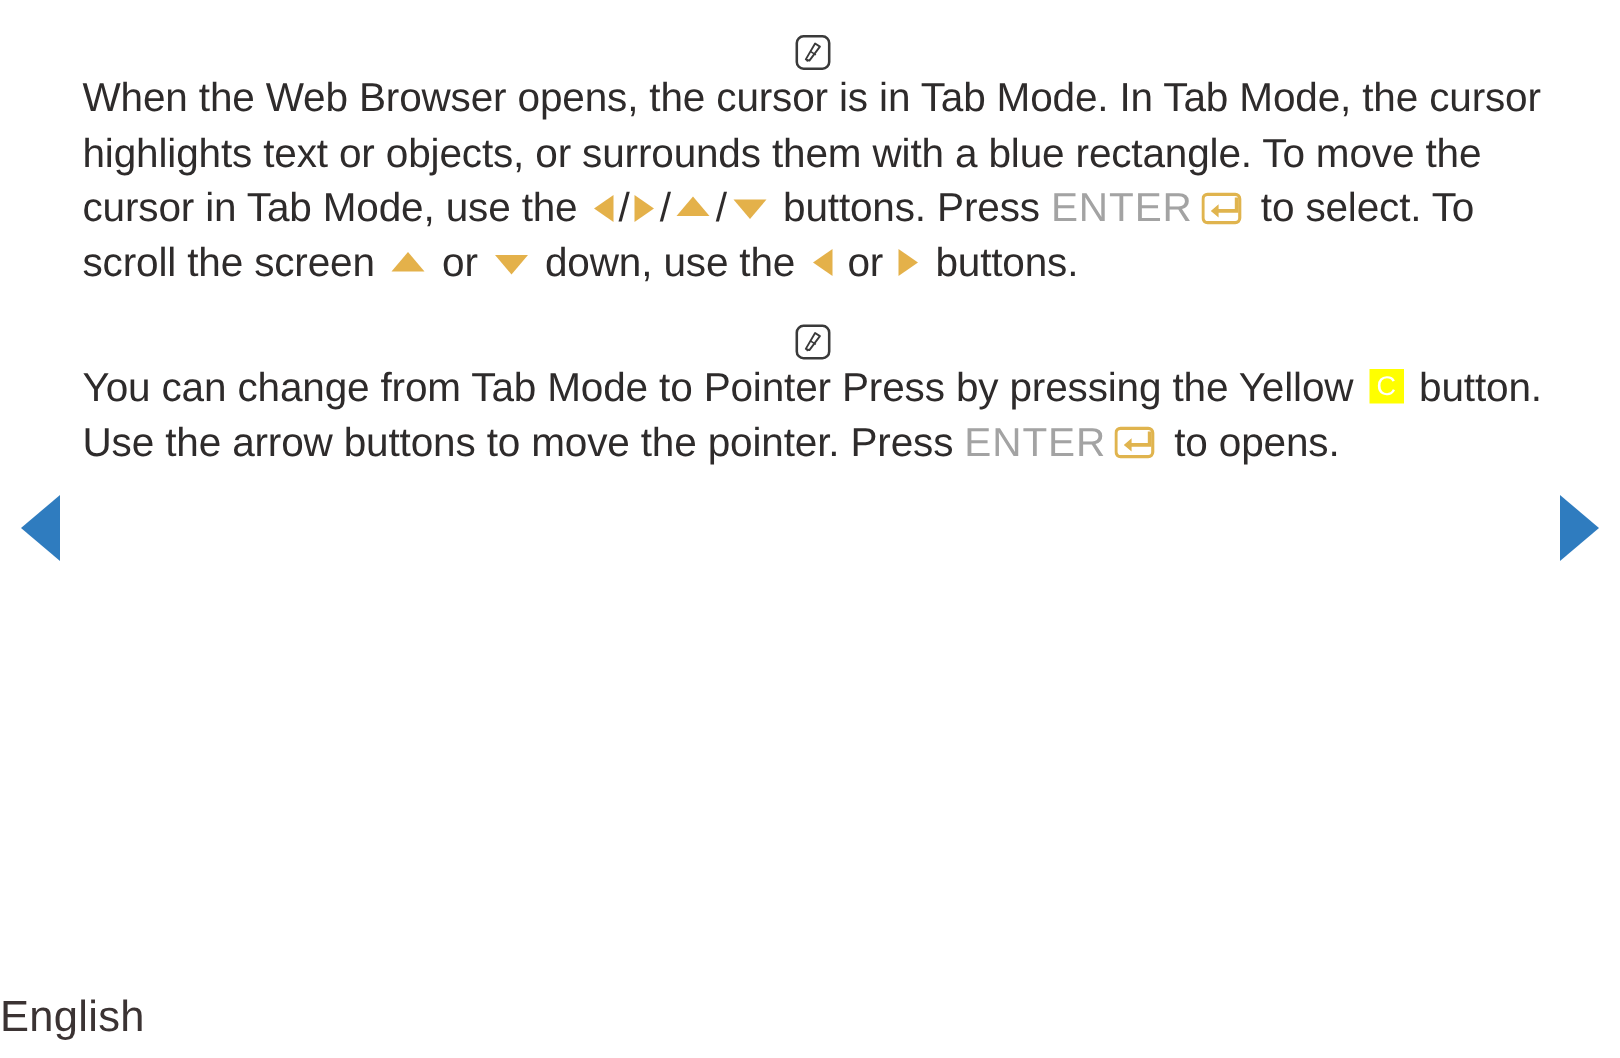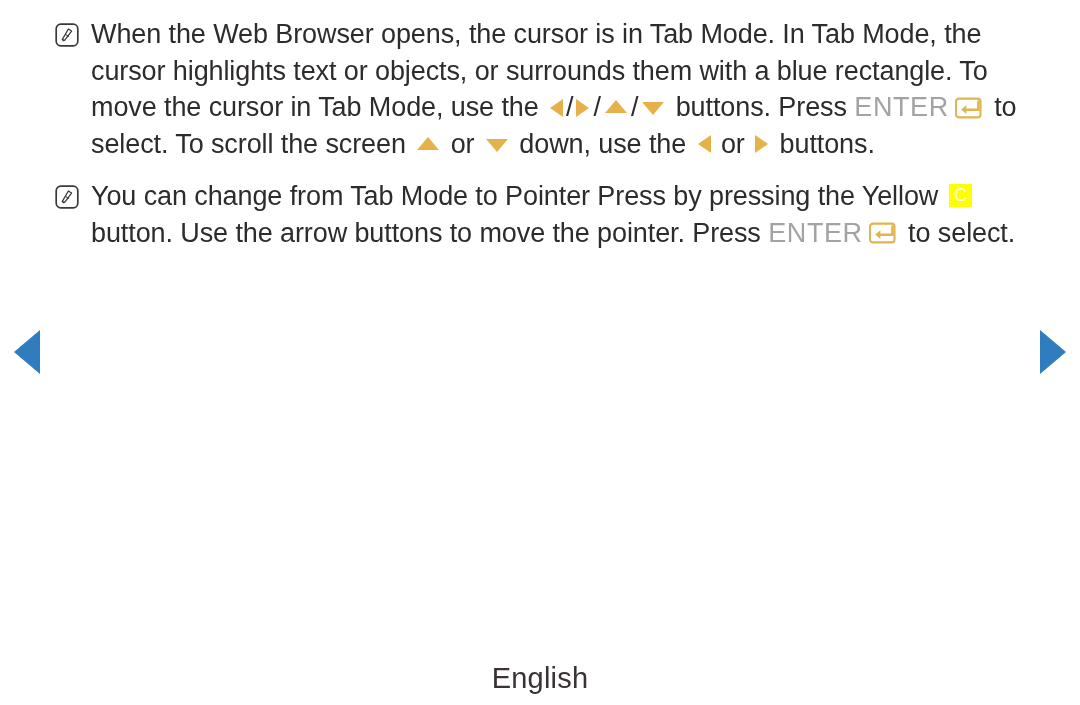--- a/index.html
+++ b/index.html
@@ -19,24 +19,25 @@
   
   .content {
     position: absolute;
     left: 0;
     top: 0;
     width: 1080px;
   }
 
   .note-block {
     display: flex;
-    align-items: flex-start;
+    align-items: center;
     padding-left: 55px;
     padding-right: 40px;
     margin-top: 16px;
+    flex-direction: column;
   }
   .note-block.second {
     margin-top: 16px;
   }
 
   
   .note-icon {
     flex: 0 0 auto;
     width: 24px;
     height: 24px;
@@ -147,21 +148,20 @@
     border-bottom: 22px solid transparent;
     border-left: 26px solid #2f7cbf;
   }
 
   
   .footer-lang {
     position: absolute;
     left: 0;
     right: 0;
     top: 662px;
-    text-align: center;
     font-size: 29px;
     color: #3b3333;
     letter-spacing: 0.2px;
   }
 </style>
 </head>
 <body>
 
 <div class="content">
 
@@ -208,21 +208,21 @@
     </span>
 
     <div class="note-text">
       <span>You can change from Tab Mode to Pointer Press by pressing the Yellow</span>
       <span class="color-btn">C</span>
       <span>button. Use the arrow buttons to move the pointer. Press</span>
       <span class="enter-label">ENTER</span><span class="enter-key"><svg width="30" height="22" viewBox="0 0 30 22">
           <rect x="1" y="1.6" width="24.5" height="18.8" rx="3" ry="3" fill="#ffffff" stroke="#e0b44e" stroke-width="2.1"></rect>
           <path d="M22.2 3.6 L22.2 11.4 L11.4 11.4 L11.4 8.2 L6.2 12.6 L11.4 17.0 L11.4 13.9 L24.6 13.9 L24.6 3.6 Z" fill="#e0b44e"></path>
         </svg></span>
-      <span>to select.</span>
+      <span>to opens.</span>
     </div>
   </div>
 
 </div>
 
 <div class="nav-arrow nav-left"></div>
 <div class="nav-arrow nav-right"></div>
 
 <div class="footer-lang">English</div>
 

